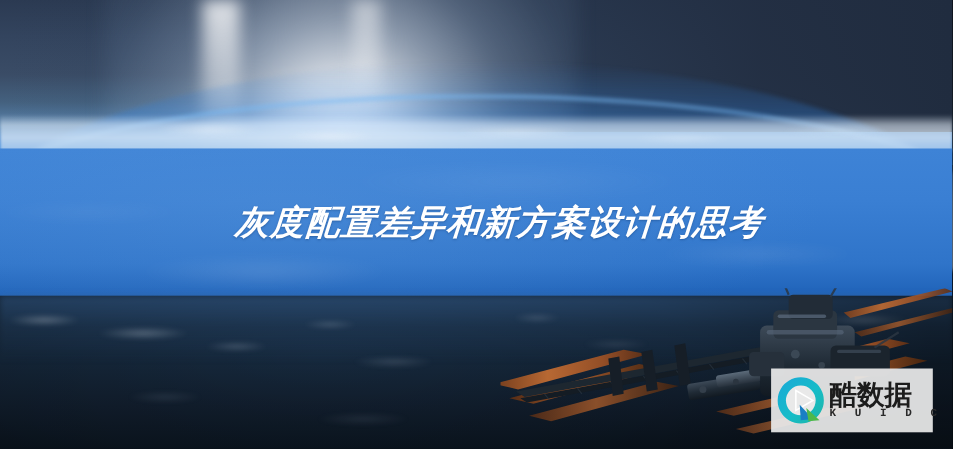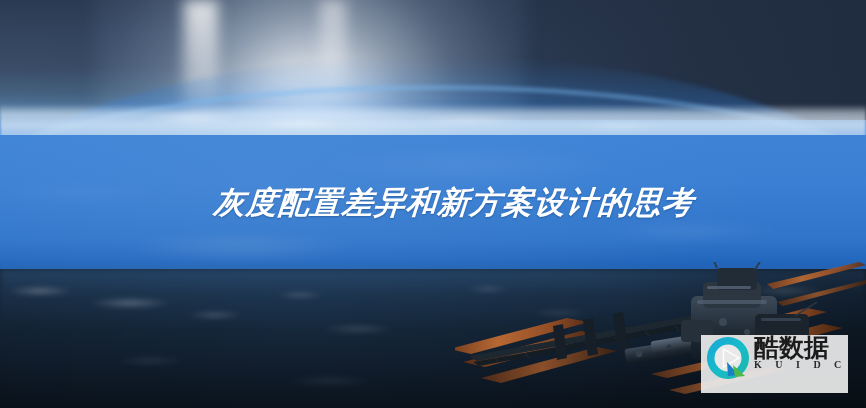--- a/index.html
+++ b/index.html
@@ -248,21 +248,21 @@
 
   
   .watermark {
     position: absolute;
     left: 701px;
     top: 335px;
     width: 147px;
     height: 58px;
     background: rgba(233,233,233,0.93);
     display: flex;
-    align-items: flex-start;
+    align-items: center;
     padding: 0 4px;
     box-sizing: border-box;
     z-index: 6;
   }
   .wm-logo {
     width: 46px;
     height: 46px;
     flex: 0 0 46px;
     position: relative;
   }
@@ -276,21 +276,21 @@
   .wm-cn {
     font-family: "Liberation Sans", "DejaVu Sans", sans-serif;
     font-size: 25px;
     font-weight: 700;
     color: #1c1c1c;
     letter-spacing: 0px;
     white-space: nowrap;
   }
   .wm-en {
     margin-top: 0;
-    font-family: Liberation Serif, serif;
+    font-family: Liberation Mono, monospace;
     font-size: 10px;
     font-weight: 700;
     color: #2a2a2a;
     letter-spacing: 5.5px;
     white-space: nowrap;
   }
 </style>
 </head>
 <body>
 

